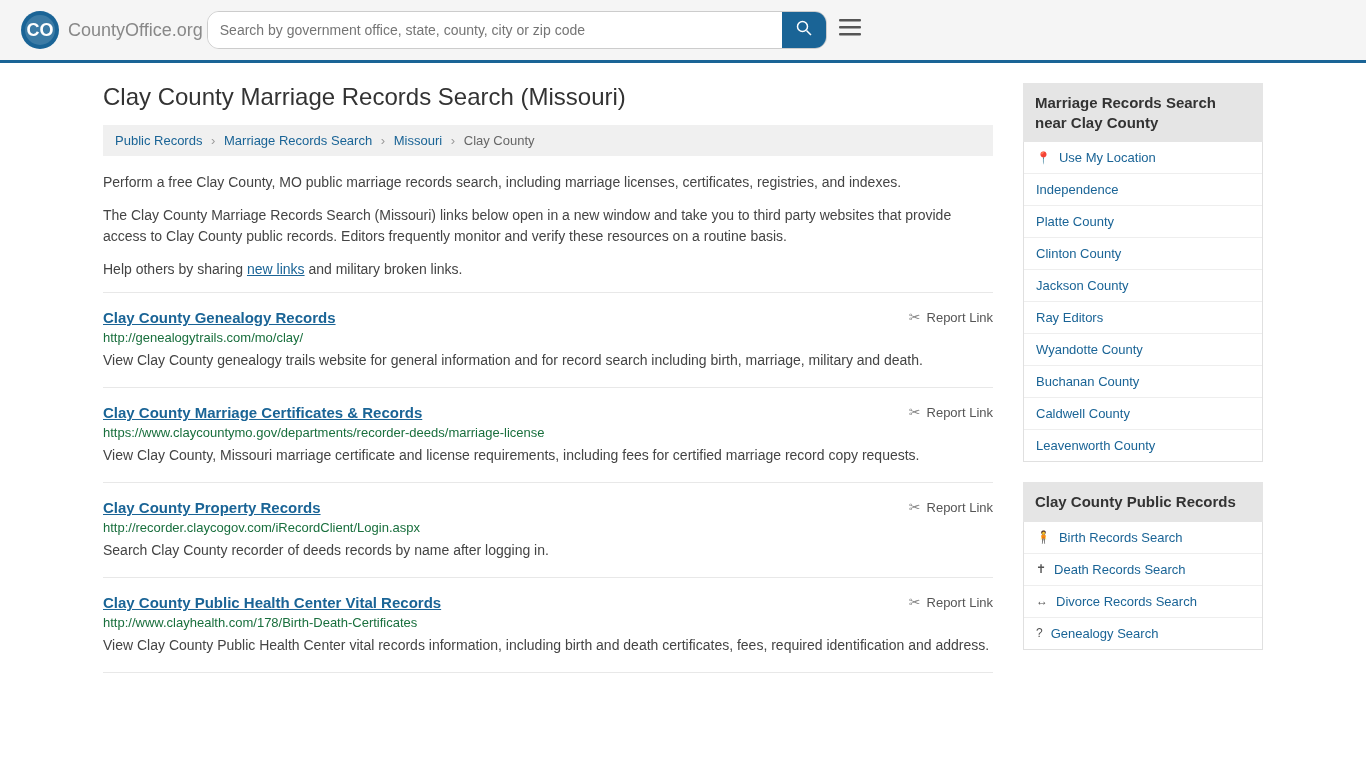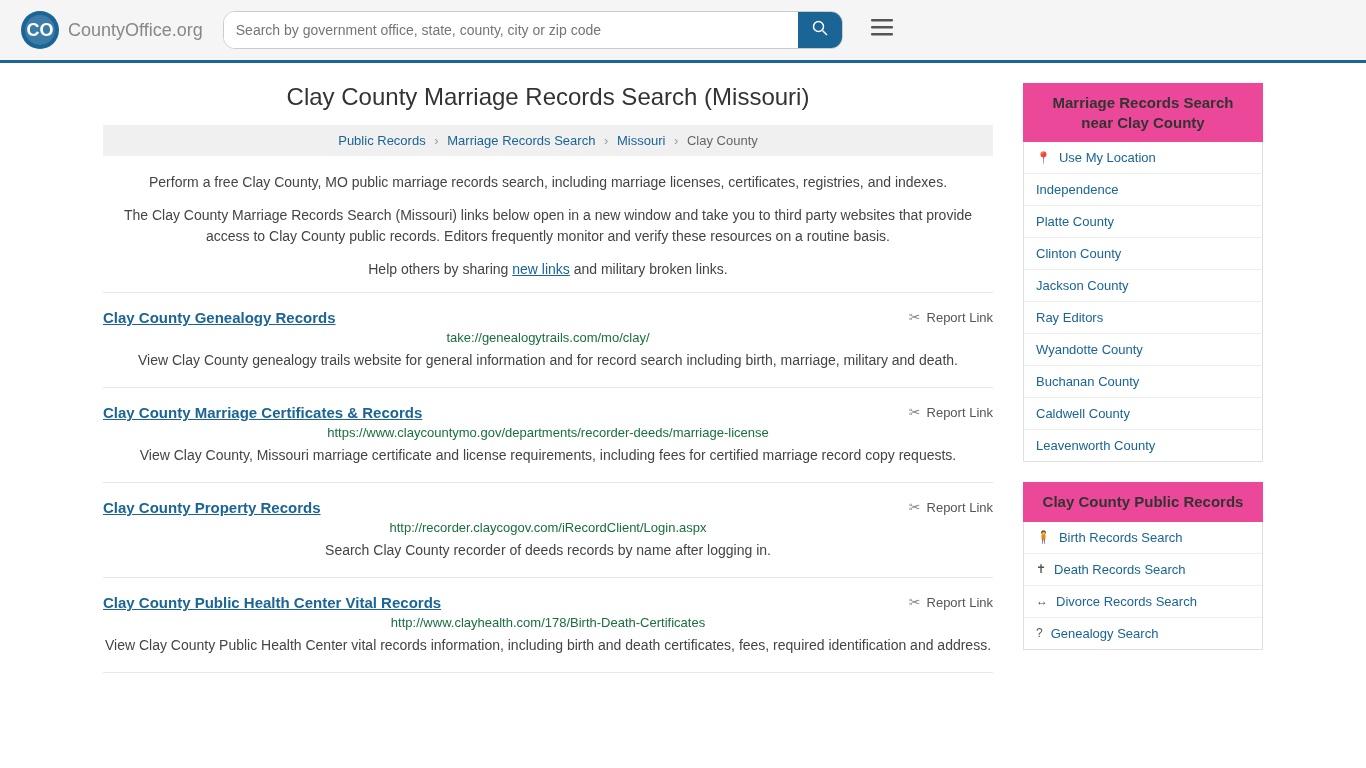--- a/index.html
+++ b/index.html
@@ -5,21 +5,21 @@
     * { margin: 0; padding: 0; box-sizing: border-box; }
     body { font-family: Arial, sans-serif; font-size: 14px; color: #333; background: #fff; }
 
     
     #header {
       background: #f5f5f5;
       border-bottom: 3px solid #1a6496;
       padding: 10px 20px;
       display: flex;
       align-items: center;
-      gap: 20px;
+      gap: 4px;
     }
     #logo-area {
       display: flex;
       align-items: center;
       gap: 8px;
       flex-shrink: 0;
     }
     #logo-icon {
       width: 40px;
       height: 40px;
@@ -66,21 +66,20 @@
       padding: 4px 8px;
     }
 
     
     #main-content {
       display: flex;
       max-width: 1200px;
       margin: 0 auto;
       padding: 20px;
       gap: 30px;
-      text-align: center;
     }
 
     
     #left-panel {
       flex: 1;
       min-width: 0;
     }
 
     #page-title {
       font-size: 24px;
@@ -162,21 +161,21 @@
     #right-sidebar {
       width: 240px;
       flex-shrink: 0;
       font-size: 14px;
     }
 
     .sidebar-section {
       margin-bottom: 20px;
     }
     .sidebar-section-title {
-      background: #ec4899;
+      background: #e5e5e5;
       padding: 10px 12px;
       font-weight: bold;
       font-size: 15px;
       color: #333;
       margin-bottom: 0;
       line-height: 1.3;
     }
     .sidebar-links {
       list-style: none;
       border: 1px solid #e0e0e0;
@@ -257,21 +256,21 @@
 
     <div id="records-list">
     <div class="record-item">
     <div class="record-header">
       <span class="record-title">Clay County Genealogy Records</span>
       <span class="report-link">
         <span class="report-icon">✂</span>
         Report Link
       </span>
     </div>
-    <div class="record-url">take://genealogytrails.com/mo/clay/</div>
+    <div class="record-url">http://genealogytrails.com/mo/clay/</div>
     <div class="record-desc">View Clay County genealogy trails website for general information and for record search including birth, marriage, military and death.</div>
   </div>
         <div class="record-item">
     <div class="record-header">
       <span class="record-title">Clay County Marriage Certificates &amp; Records</span>
       <span class="report-link">
         <span class="report-icon">✂</span>
         Report Link
       </span>
     </div>

